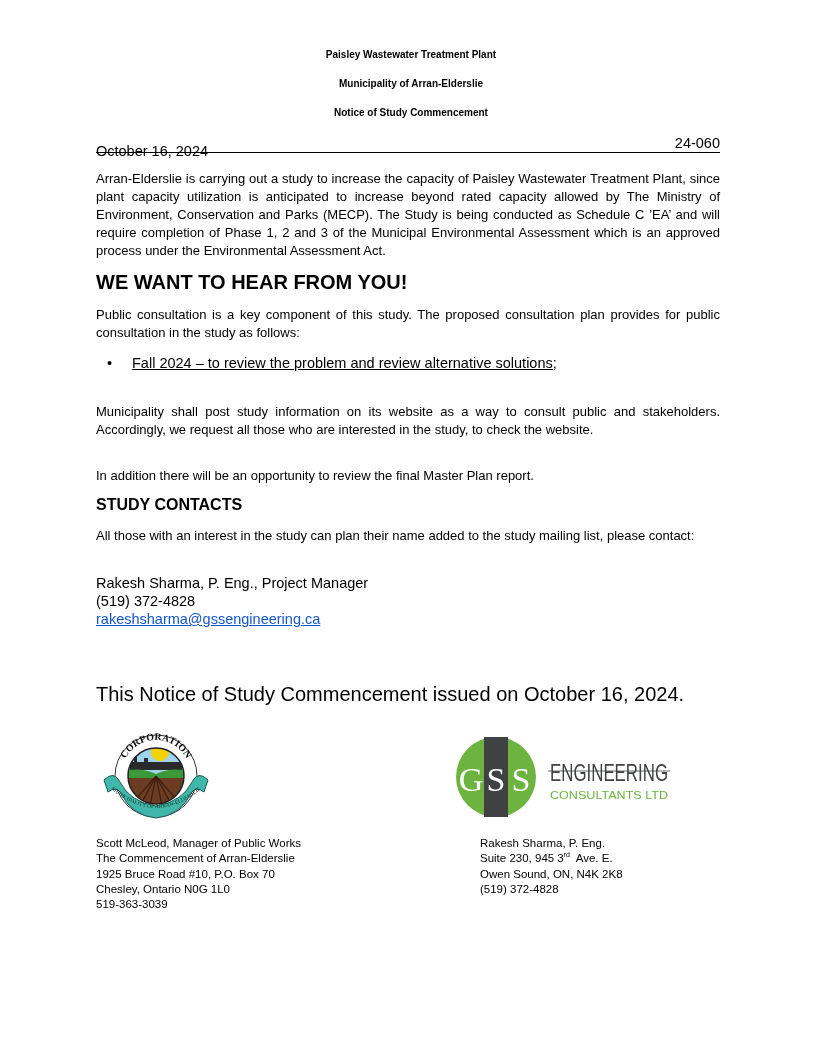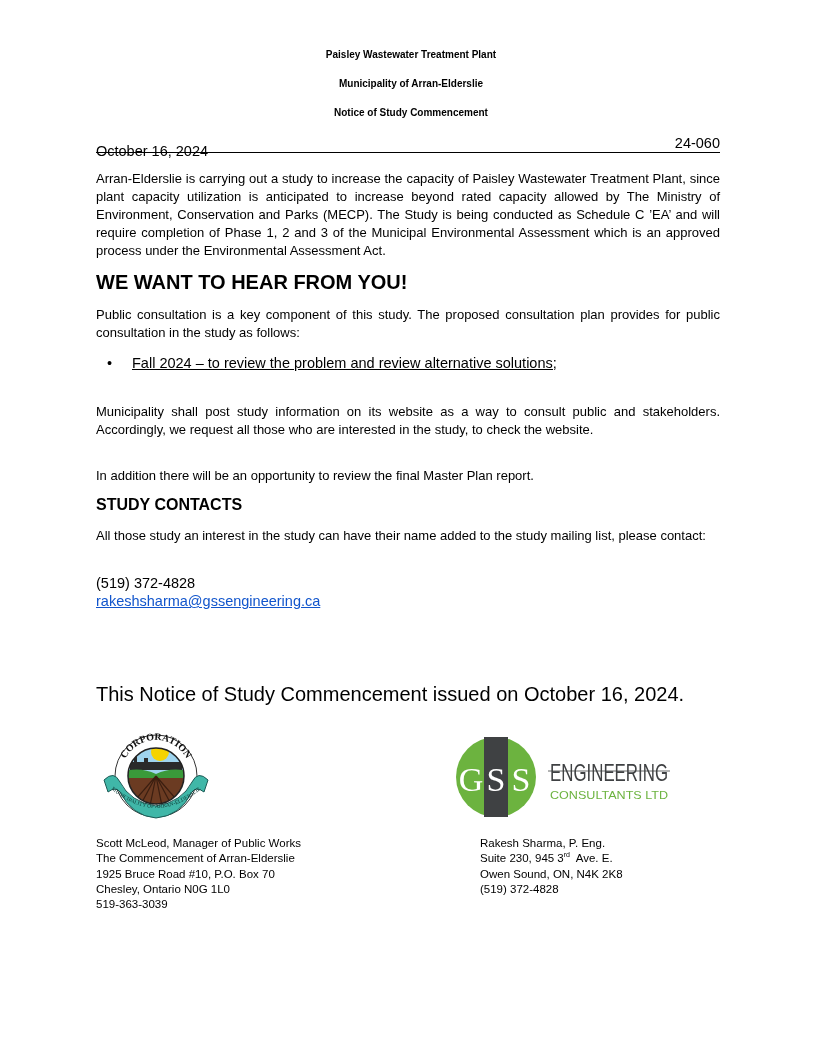--- a/index.html
+++ b/index.html
@@ -57,23 +57,24 @@
   <div class="para p2">Public consultation is a key component of this study.  The proposed consultation plan provides for public consultation in the study as follows:</div>
 
   <ul class="bullets">
     <li>Fall 2024 – to review the problem and review alternative solutions;</li>
   </ul>
 
   <div class="para p3">Municipality shall post study information on its website as a way to consult public and stakeholders.  Accordingly, we request all those who are interested in the study, to check the website.</div>
   <div class="para p4">In addition there will be an opportunity to review the final Master Plan report.</div>
 
   <div class="h2">STUDY CONTACTS</div>
-  <div class="para p5">All those study an interest in the study can have their name added to the study mailing list, please contact:</div>
+  <div class="para p5">All those with an interest in the study can plan their name added to the study mailing list, please contact:</div>
 
   <div class="contact">
+    <div>Rakesh Sharma, P. Eng., Project Manager</div>
     <div>(519) 372-4828</div>
     <div><a href="#">rakeshsharma@gssengineering.ca</a></div>
   </div>
 
   <div class="issued">This Notice of Study Commencement issued on October 16, 2024.</div>
 
   <svg class="logo1" viewBox="0 0 112 90">
     <defs>
       <clipPath id="sealclip">
           <circle cx="56" cy="46" r="28"></circle>

